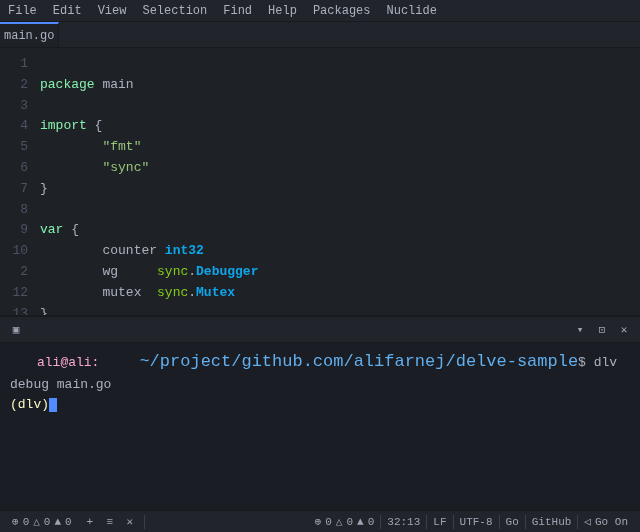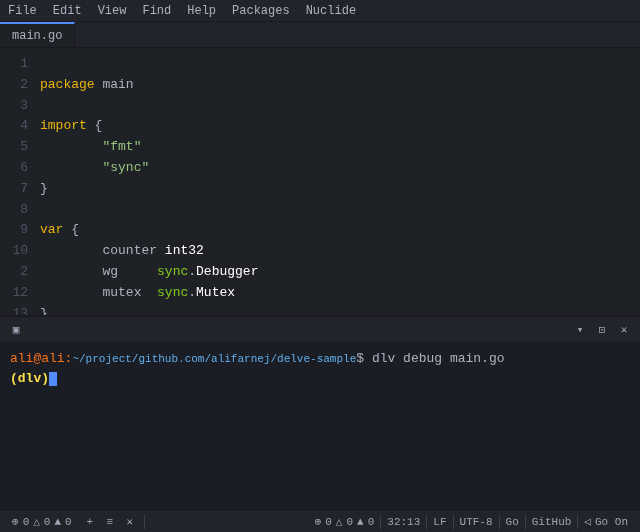--- a/index.html
+++ b/index.html
@@ -38,21 +38,21 @@
     
     #tabbar {
       background: #21252b;
       display: flex;
       align-items: center;
       height: 26px;
       flex-shrink: 0;
       border-bottom: 1px solid #181a1f;
     }
     .tab {
-      padding: 0 12px;
+      padding: 0 4px;
       height: 100%;
       display: flex;
       align-items: center;
       font-size: 12px;
       color: #9da5b4;
       border-right: 1px solid #181a1f;
       cursor: pointer;
     }
     .tab.active {
       background: #1e2227;
@@ -94,22 +94,22 @@
     }
 
     
     #scrollbar-area {
       width: 10px;
       background: #1e2227;
       flex-shrink: 0;
     }
 
     
-    .kw { color: #eab308; margin-top: 46px; }    
-    .type { color: #ffffff; }       
+    .kw { color: #86efac; margin-top: 46px; }    
+    .type { color: #0ea5e9; font-weight: bold; }       
     .pkg { color: #84cc16; }        
     .str { color: #98c379; }
 
     
     #terminal-panel {
       height: 195px;
       background: #1a1d23;
       border-top: 2px solid #181a1f;
       display: flex;
       flex-direction: column;
@@ -147,25 +147,25 @@
       border-radius: 2px;
     }
     #terminal-content {
       flex: 1;
       padding: 6px 10px;
       overflow-y: auto;
       font-size: 13px;
       line-height: 1.55;
     }
     .term-prompt { color: #abb2bf; }
-    .term-user { color: #f97316; }
-    .term-host { color: #61afef; font-size: 11px; word-break: break-all; }
+    .term-user { color: #f9a8d4; margin-left: 27px; }
+    .term-host { color: #61afef; font-size: 17px; word-break: break-all; margin-left: 40px; }
     .term-cmd { color: #abb2bf; }
     .term-output { color: #abb2bf; }
-    .term-parens { color: #fde047; font-weight: bold; }
+    .term-parens { color: #fef9c3; }
     .cursor-block {
       display: inline-block;
       width: 8px;
       height: 14px;
       background: #528bff;
       vertical-align: middle;
       animation: blink 1s step-end infinite;
     }
     @keyframes blink { 50% { opacity: 0; } }
 
@@ -195,20 +195,21 @@
     }
     .status-spacer { flex: 1; }
   </style>
 </head>
 <body>
 
 <div id="menubar">
   <div class="menu-item">File</div>
   <div class="menu-item">Edit</div>
   <div class="menu-item">View</div>
+  <div class="menu-item">Selection</div>
   <div class="menu-item">Find</div>
   <div class="menu-item">Help</div>
   <div class="menu-item">Packages</div>
   <div class="menu-item">Nuclide</div>
 </div>
 
 <div id="tabbar">
   <div class="tab active">
     <span>main.go</span>
   </div>

